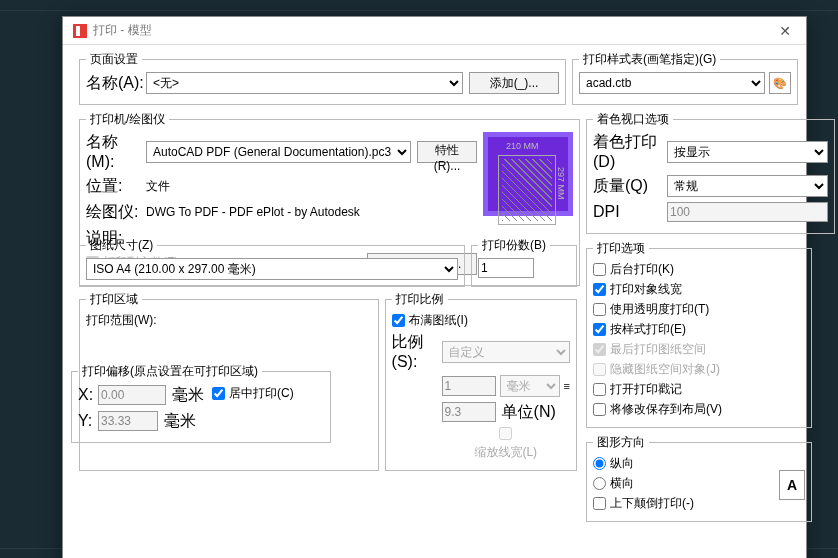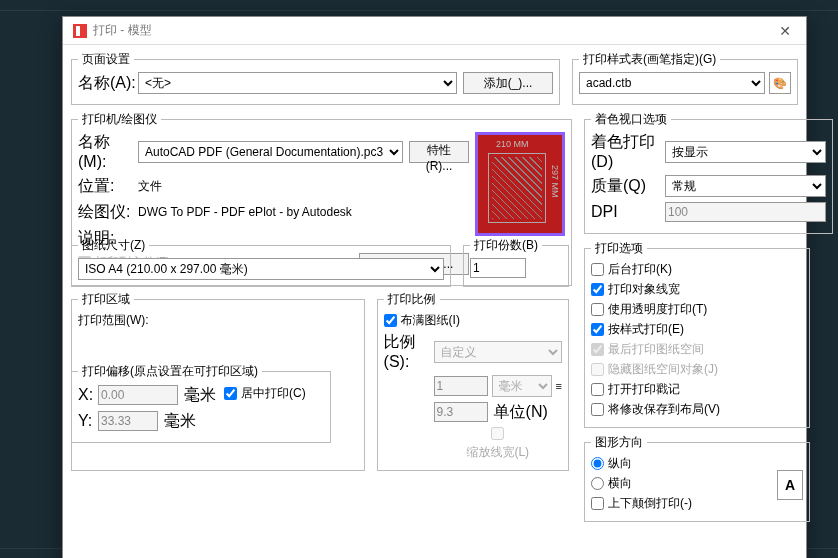--- a/index.html
+++ b/index.html
@@ -12,21 +12,21 @@
   .titlebar {
     height: 28px; display: flex; align-items: center; padding: 0 6px;
     border-bottom: 1px solid #ddd; background: #fff;
   }
   .titlebar .logo { width: 14px; height: 14px; background: #e53935; margin: 0 6px 0 4px; position: relative;}
   .titlebar .logo::after{content:"";position:absolute;left:3px;top:2px;width:4px;height:10px;background:#fff;}
   .titlebar .title { font-size: 12px; color: #777; flex: 0 0 auto; }
   .titlebar .spacer{flex:1;}
   .titlebar .close { width: 30px; text-align: center; font-size: 14px; color: #555; cursor: pointer;}
   .body { padding: 6px 8px 8px 8px; }
-  .row { display: flex; gap: 12px; }
+  .row { display: flex; gap: 6px; margin-left: 8px; }
   .col-left { flex: 1 1 auto; }
   .col-right { width: 226px; flex: 0 0 226px; }
   fieldset {
     border: 1px solid #bbb; margin: 0 0 6px 0; padding: 4px 6px 6px 6px;
   }
   legend { font-size: 12px; color: #000; padding: 0 4px; }
   label, span.lbl { font-size: 16px; color: #000; }
   .formrow { display: flex; align-items: center; margin-bottom: 4px; min-height: 22px;}
   .formrow .lbl { width: 60px; }
   .formrow .lbl-narrow { width: 20px; }
@@ -37,22 +37,22 @@
   select { height: 22px; }
   input[readonly],select[disabled]{background:#f4f4f4;color:#888;}
   .dim { color: #aaa; }
   button {
     font-size: 12px; height: 22px; border: 1px solid #999; background: #f3f3f3;
     padding: 0 8px; cursor: pointer;
   }
   .chk { display:flex; align-items:center; font-size:12px; gap:4px; margin-bottom:3px;}
   .chk input[type=checkbox],.chk input[type=radio]{margin:0;}
   .preview {
-    width: 90px; height: 104px; background: #b91c1c; position: relative;
-    border:3px solid #8b5cf6; float:right; margin-left:6px;
+    width: 90px; height: 84px; background: #6d28d9; position: relative;
+    border:5px solid #8b5cf6; float:right; margin-left:6px;
   }
   .preview .page{position:absolute;left:10px;top:18px;width:58px;height:70px;border:1px solid #aaa;}
   .preview .hatch{position:absolute;left:14px;top:22px;width:50px;height:62px;
     background:repeating-linear-gradient(45deg,#888 0 1px,transparent 1px 5px);}
   .preview .txt{position:absolute;color:#bbb;font-size:9px;}
   .icon-btn{width:22px;height:22px;border:1px solid #999;background:#fff;display:inline-flex;align-items:center;justify-content:center;font-size:11px;}
 </style>
 </head>
 <body>
 
@@ -255,21 +255,21 @@
             <span>缩放线宽(L)</span>
           </label>
       </fieldset>
     </div>
 
     <div style="position:absolute;top:346px;left:8px;width:260px;">
       <fieldset>
         <legend>打印偏移(原点设置在可打印区域)</legend>
         <div class="formrow">
           <span class="lbl lbl-narrow">X:</span>
-          <input type="text" readonly="" style="width: 80px;" value="0.00">
+          <input type="text" readonly="" style="width: 68px;" value="0.00">
           <span class="lbl dim" style="margin-left:6px;width:40px;">毫米</span>
           <label class="chk">
               <input type="checkbox" checked="" style="">
               <span>居中打印(C)</span>
             </label>
         </div>
         <div class="formrow">
           <span class="lbl lbl-narrow">Y:</span>
           <input type="text" readonly="" style="width: 60px;" value="33.33">
           <span class="lbl dim" style="margin-left:6px;">毫米</span>

